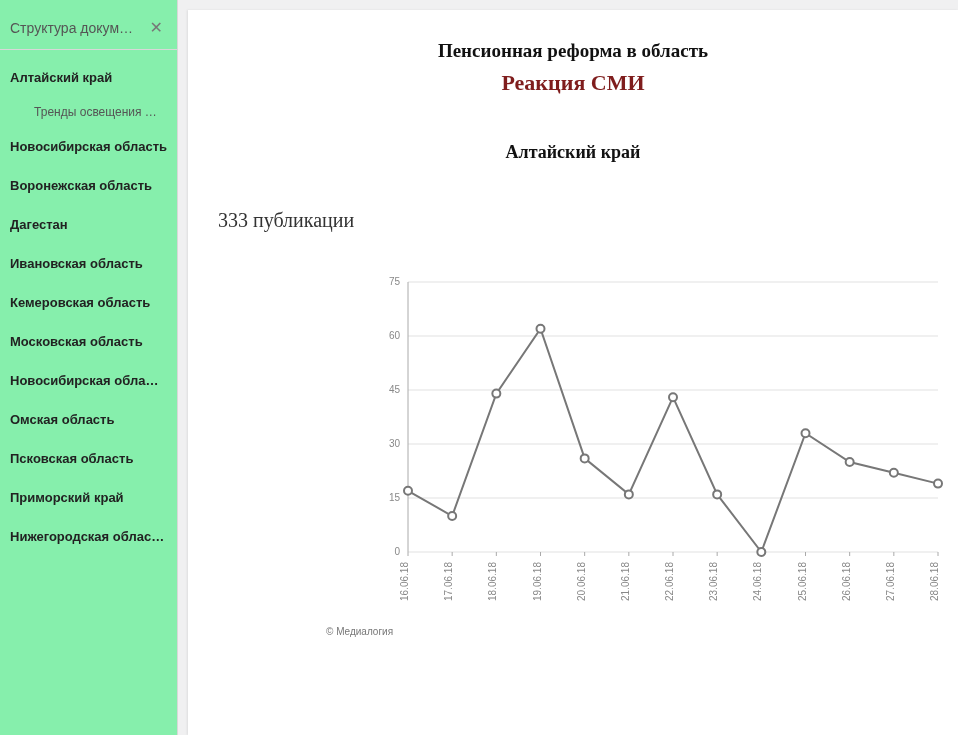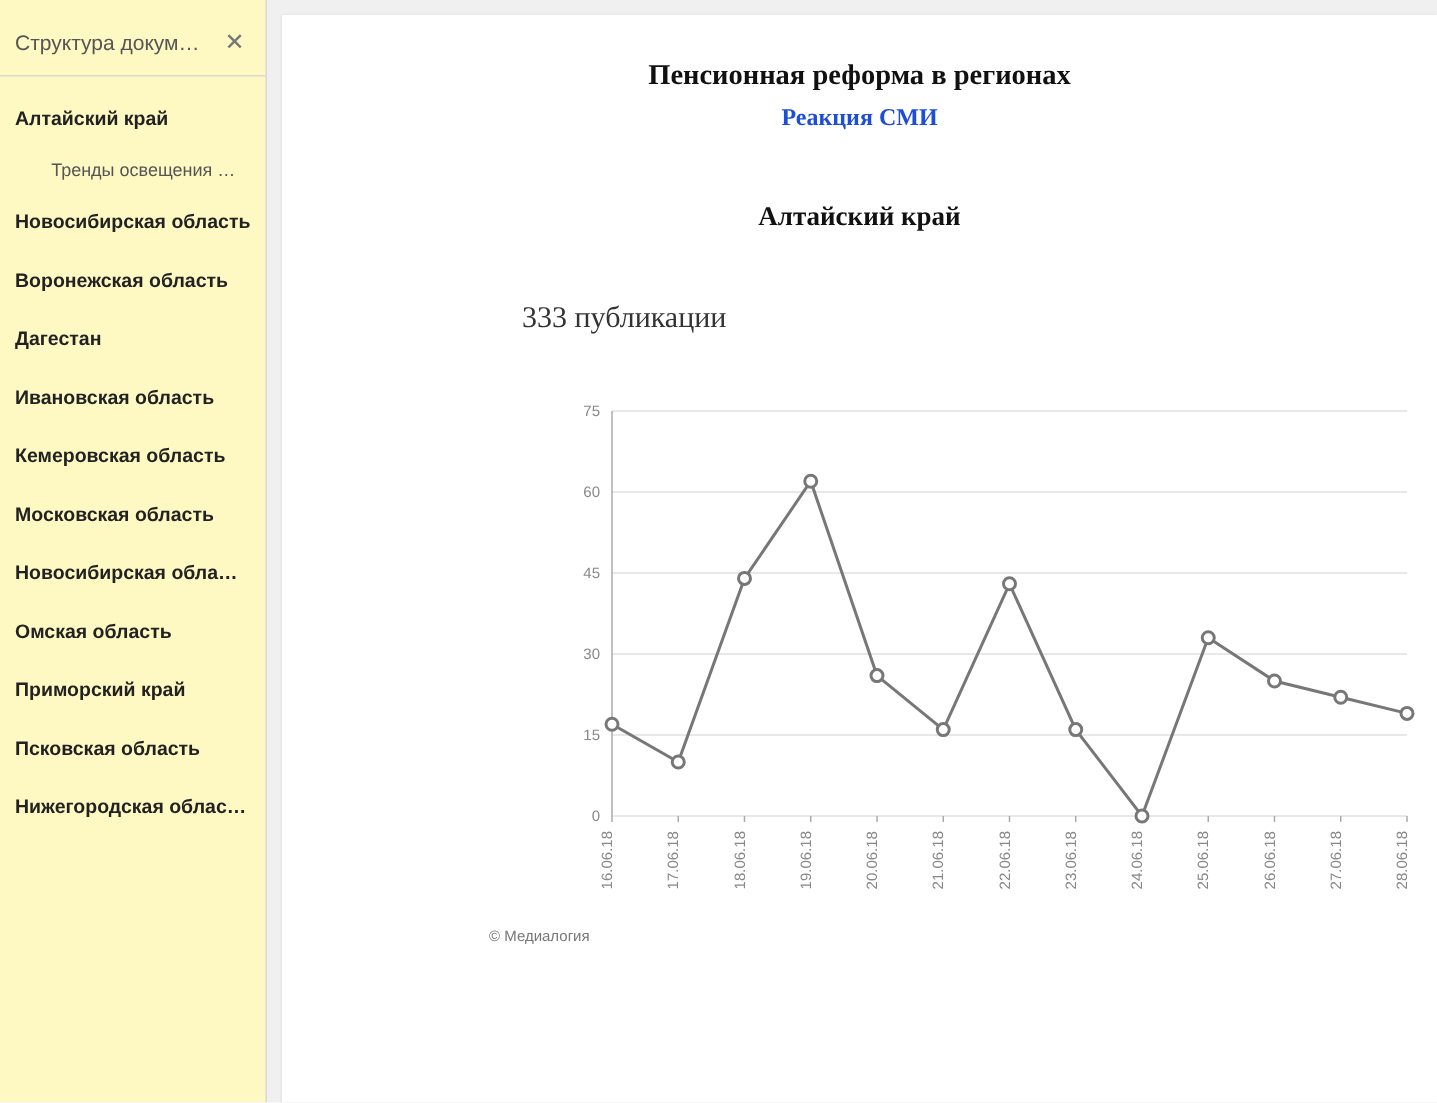--- a/index.html
+++ b/index.html
@@ -6,21 +6,21 @@
   body {
     font-family: Arial, sans-serif;
     background: #f0f0f1;
     width: 958px;
     height: 735px;
     overflow: hidden;
     display: flex;
   }
   .sidebar {
     width: 178px;
-    background: #fef9c3;
+    background: #86efac;
     padding-top: 10px;
     flex-shrink: 0;
     border-right: 1px solid #d8d8d8;
   }
   .sidebar-header {
     display: flex;
     justify-content: space-between;
     align-items: center;
     padding: 6px 10px 10px 10px;
     border-bottom: 1px solid #d8d8d8;
@@ -69,38 +69,37 @@
     font-family: "Times New Roman", serif;
     font-weight: bold;
     font-size: 19px;
     color: #111;
     margin-top: 10px;
   }
   .doc-subtitle {
     text-align: center;
     font-family: "Times New Roman", serif;
     font-weight: bold;
-    font-size: 16px;
-    color: #1d4ed8;
+    font-size: 22px;
+    color: #7f1d1d;
     margin-top: 8px;
   }
   .section-title {
     text-align: center;
     font-family: "Times New Roman", serif;
     font-weight: bold;
     font-size: 18px;
     color: #111;
     margin-top: 46px;
   }
   .count-text {
     font-family: "Times New Roman", serif;
     font-size: 20px;
     color: #333;
     margin-top: 46px;
-    margin-left: 130px;
   }
   .chart-wrap {
     margin-top: 40px;
     margin-left: 150px;
   }
   .chart-footer {
     font-size: 10px;
     color: #777;
     margin-left: 108px;
     margin-top: 10px;
@@ -118,28 +117,28 @@
       <div class="sidebar-item">Алтайский край</div>
       <div class="sidebar-subitem">Тренды освещения …</div>
       <div class="sidebar-item">Новосибирская область</div>
       <div class="sidebar-item">Воронежская область</div>
       <div class="sidebar-item">Дагестан</div>
       <div class="sidebar-item">Ивановская область</div>
       <div class="sidebar-item">Кемеровская область</div>
       <div class="sidebar-item">Московская область</div>
       <div class="sidebar-item">Новосибирская обла…</div>
       <div class="sidebar-item">Омская область</div>
+      <div class="sidebar-item">Псковская область</div>
       <div class="sidebar-item">Приморский край</div>
-      <div class="sidebar-item">Псковская область</div>
       <div class="sidebar-item">Нижегородская облас…</div>
     </div>
 </div>
 
 <div class="main">
-  <div class="doc-title">Пенсионная реформа в регионах</div>
+  <div class="doc-title">Пенсионная реформа в область</div>
   <div class="doc-subtitle">Реакция СМИ</div>
   <div class="section-title">Алтайский край</div>
   <div class="count-text">333 публикации</div>
   <div class="chart-wrap">
     <svg id="chart-svg" width="580" height="340">
         <line x1="40" y1="280" x2="570" y2="280" stroke="#ccc" stroke-width="0.6"></line>
         <text x="32" y="283" text-anchor="end" font-size="10" fill="#888" font-family="Arial">0</text>
         <line x1="40" y1="226" x2="570" y2="226" stroke="#ccc" stroke-width="0.6"></line>
         <text x="32" y="229" text-anchor="end" font-size="10" fill="#888" font-family="Arial">15</text>
         <line x1="40" y1="172" x2="570" y2="172" stroke="#ccc" stroke-width="0.6"></line>

